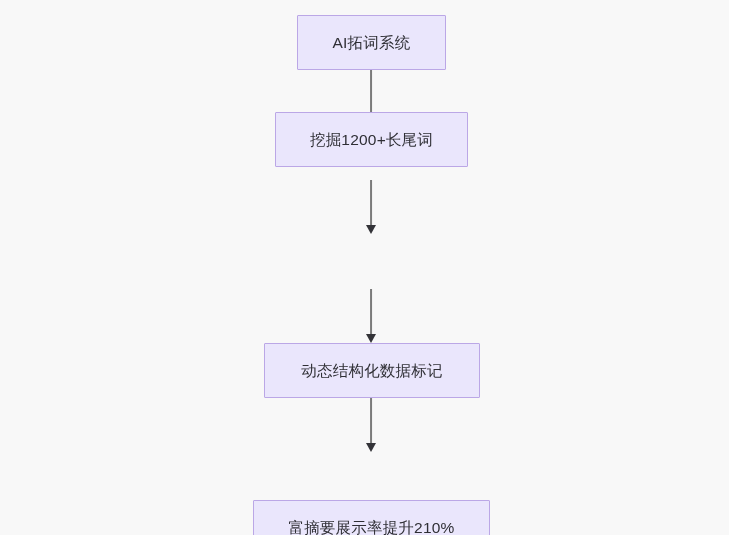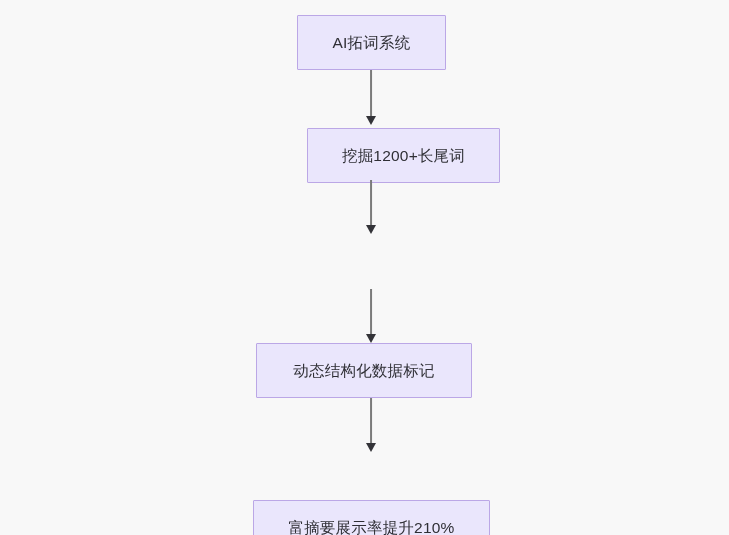--- a/index.html
+++ b/index.html
@@ -69,36 +69,36 @@
 
   <div class="node" style="left:297px; top:15px; width:149px; height:55px;justify-content:center;">
     <span class="node-label">AI拓词系统</span>
   </div>
 
   <div class="edge" style="left:362px; top:70px; height:55px;">
     <span class="shaft" style="height:47px;"></span>
     <span class="head"></span>
   </div>
 
-  <div class="node" style="left:275px; top:128px; width:193px; height:55px;margin-left:32px;">
+  <div class="node" style="left:275px; top:112px; width:193px; height:55px;">
     <span class="node-label">挖掘1200+长尾词</span>
   </div>
 
   <div class="edge" style="left:362px; top:180px; height:54px;">
     <span class="shaft" style="height:46px;"></span>
     <span class="head"></span>
   </div>
 
 
   <div class="edge" style="left:362px; top:289px; height:54px;">
     <span class="shaft" style="height:46px;"></span>
     <span class="head"></span>
   </div>
 
-  <div class="node" style="left:256px; top:343px; width:216px; height:55px;">
+  <div class="node" style="left:264px; top:343px; width:216px; height:55px;">
     <span class="node-label">动态结构化数据标记</span>
   </div>
 
   <div class="edge" style="left:362px; top:398px; height:54px;">
     <span class="shaft" style="height:46px;"></span>
     <span class="head"></span>
   </div>
 
   <div class="node" style="left:253px; top:452px; width:237px; height:55px;margin-top:48px;">
     <span class="node-label">富摘要展示率提升210%</span>

